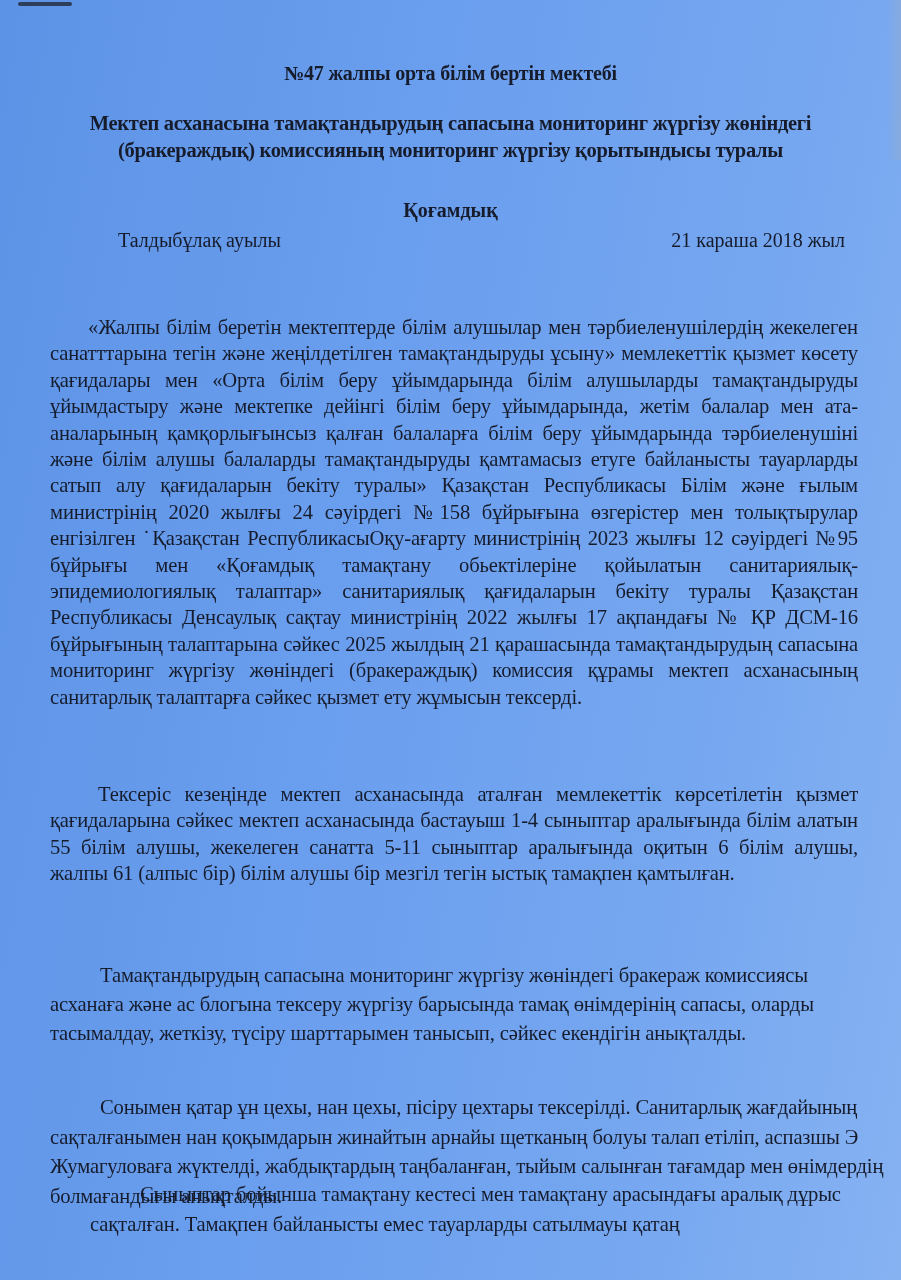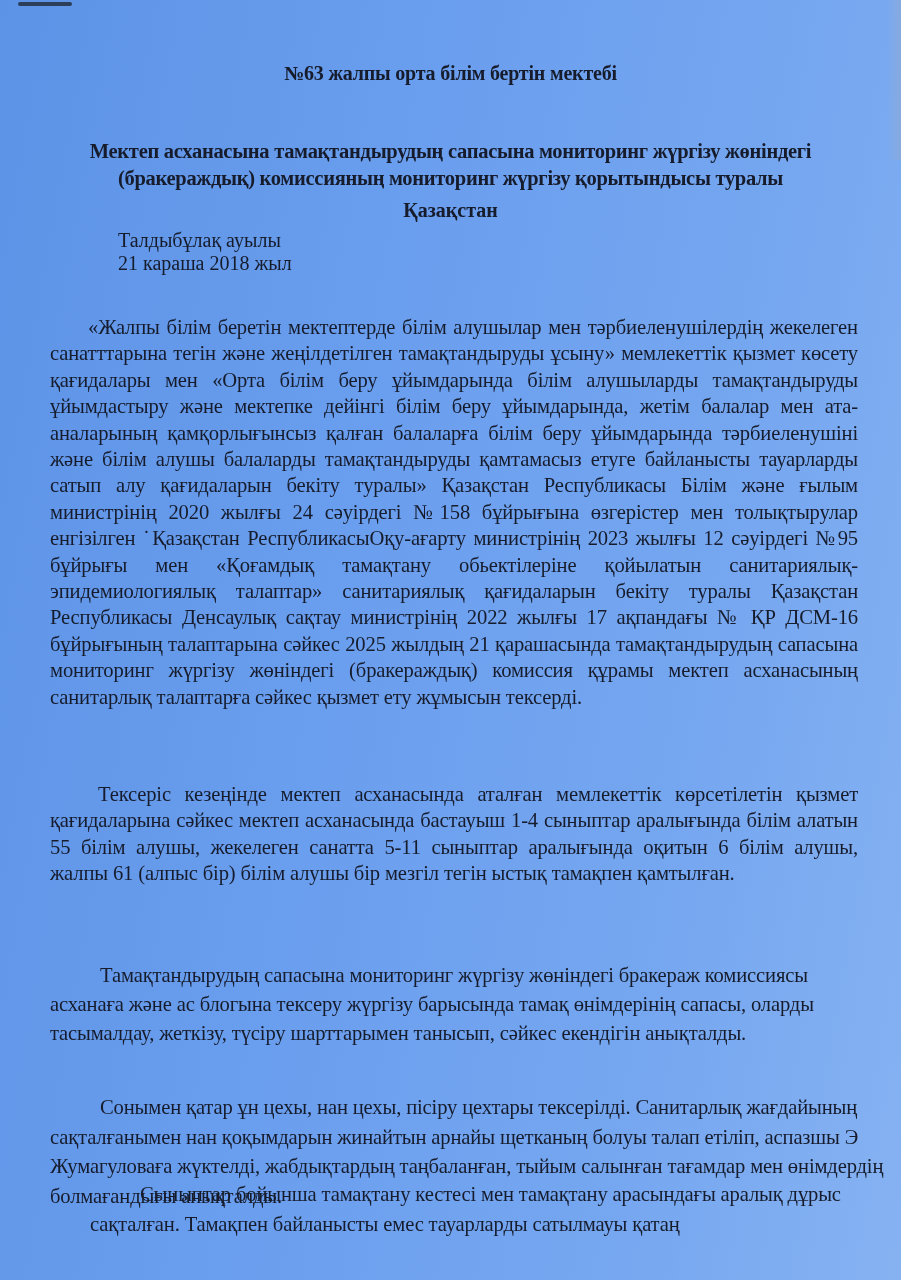--- a/index.html
+++ b/index.html
@@ -44,34 +44,33 @@
       font-size: 20px;
       letter-spacing: -0.2px;
     }
     .report-title {
       top: 110px;
       font-size: 20.5px;
       line-height: 27px;
       letter-spacing: -0.3px;
       padding: 0 60px;
       box-sizing: border-box;
-      margin-top: 28px;
     }
     .doc-type {
       top: 199px;
       font-size: 20px;
     }
     .place-date {
       position: absolute;
       top: 229px;
       left: 118px;
       right: 56px;
       display: flex;
+      justify-content: space-between;
       font-size: 20px;
-      flex-direction: column;
     }
     .body-text {
       position: absolute;
       left: 50px;
       width: 808px;
       font-size: 20.6px;
       letter-spacing: -0.15px;
     }
     .p1 {
       top: 314px;
@@ -106,25 +105,25 @@
       width: 840px;
       margin-left: 40px;
     }
   </style>
 </head>
 <body>
 
 <div class="staple-mark"></div>
 <div class="page-edge"></div>
 
-<div class="header school-title">№63 жалпы орта білім бертін мектебі</div>
+<div class="header school-title">№47 жалпы орта білім бертін мектебі</div>
 
 <div class="header report-title">Мектеп асханасына тамақтандырудың сапасына мониторинг жүргізу жөніндегі (бракераждық) комиссияның мониторинг жүргізу қорытындысы туралы</div>
 
-<div class="header doc-type">Қазақстан</div>
+<div class="header doc-type">Қоғамдық</div>
 
 <div class="place-date">
   <span>Талдыбұлақ ауылы</span>
   <span>21 караша  2018 жыл</span>
 </div>
 
 <div class="body-text p1">«Жалпы білім беретін мектептерде білім алушылар мен тәрбиеленушілердің жекелеген санатттарына тегін және жеңілдетілген тамақтандыруды ұсыну» мемлекеттік қызмет көсету қағидалары мен «Орта білім беру ұйымдарында білім алушыларды тамақтандыруды ұйымдастыру және мектепке дейінгі білім беру ұйымдарында, жетім балалар мен ата-аналарының қамқорлығынсыз қалған балаларға білім беру ұйымдарында тәрбиеленушіні және білім алушы балаларды тамақтандыруды қамтамасыз етуге байланысты тауарларды сатып алу қағидаларын бекіту туралы» Қазақстан Республикасы Білім және ғылым министрінің 2020 жылғы 24 сәуірдегі №158 бұйрығына өзгерістер мен толықтырулар енгізілген ˙Қазақстан РеспубликасыОқу-ағарту министрінің 2023 жылғы 12 сәуірдегі №95 бұйрығы мен «Қоғамдық тамақтану обьектілеріне қойылатын санитариялық-эпидемиологиялық талаптар» санитариялық қағидаларын бекіту туралы Қазақстан Республикасы Денсаулық сақтау министрінің 2022 жылғы 17 ақпандағы № ҚР ДСМ-16 бұйрығының талаптарына сәйкес 2025 жылдың 21 қарашасында тамақтандырудың сапасына мониторинг жүргізу жөніндегі (бракераждық) комиссия құрамы мектеп асханасының санитарлық талаптарға сәйкес қызмет ету жұмысын тексерді.</div>
 <div class="body-text p2">Тексеріс кезеңінде мектеп асханасында аталған мемлекеттік көрсетілетін қызмет қағидаларына сәйкес мектеп асханасында бастауыш 1-4 сыныптар аралығында білім алатын 55 білім алушы, жекелеген санатта 5-11 сыныптар аралығында оқитын 6 білім алушы, жалпы 61 (алпыс бір) білім алушы бір мезгіл тегін ыстық тамақпен қамтылған.</div>
 <div class="body-text p3">Тамақтандырудың сапасына мониторинг жүргізу жөніндегі бракераж комиссиясы асханаға және ас блогына тексеру жүргізу барысында тамақ өнімдерінің сапасы, оларды тасымалдау, жеткізу, түсіру шарттарымен танысып, сәйкес екендігін анықталды.</div>
 <div class="body-text p4">Сонымен қатар ұн цехы, нан цехы, пісіру цехтары тексерілді. Санитарлық жағдайының сақталғанымен нан қоқымдарын жинайтын арнайы щетканың болуы талап етіліп, аспазшы Э Жумагуловаға жүктелді, жабдықтардың таңбаланған, тыйым салынған тағамдар мен өнімдердің болмағандығы анықталды.</div>

